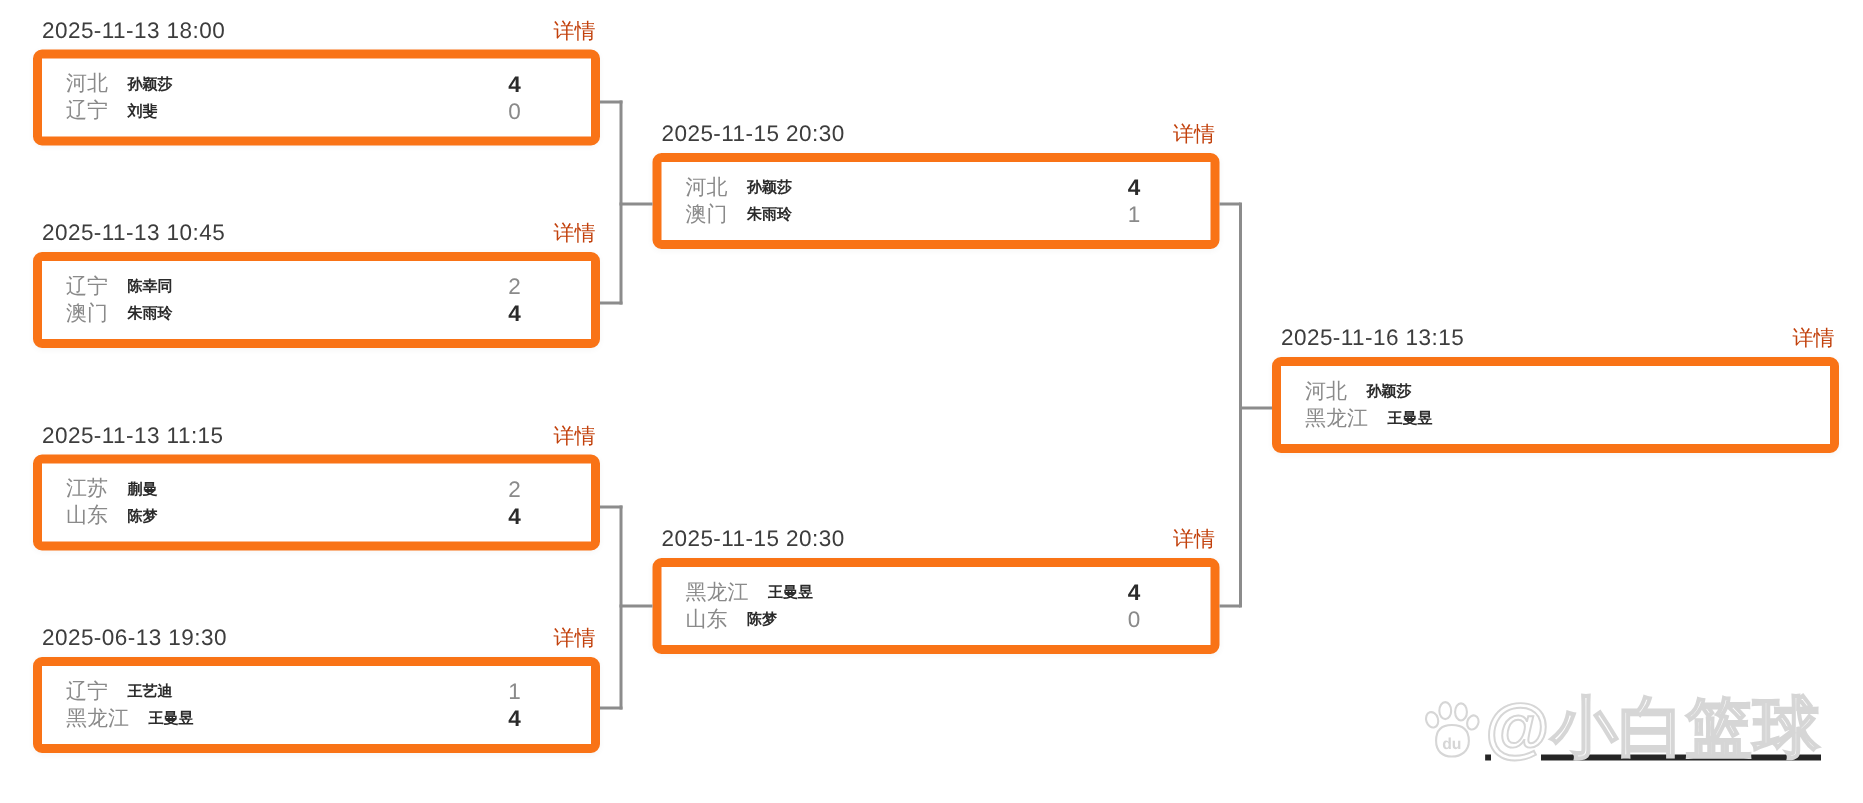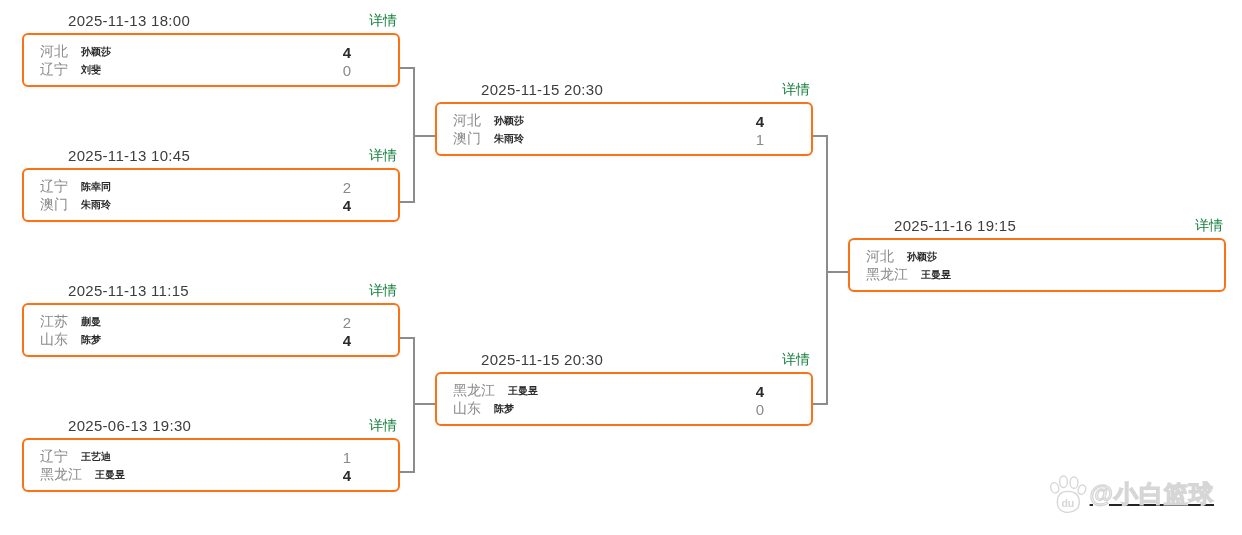--- a/index.html
+++ b/index.html
@@ -13,29 +13,28 @@
     overflow: hidden;
   }
   .match { position: absolute; width: 378px; }
   .match-header {
     display: flex;
     justify-content: space-between;
     align-items: center;
     padding: 0 3px 0 6px;
     height: 21px;
     margin-bottom: 2px;
-    margin-left: 40px;
   }
   .match-date { font-size: 15px; color: #3d3d3d; letter-spacing: 0.3px; }
-  .details-link { font-size: 14px; color: #15803d; text-decoration: none; cursor: pointer; }
+  .details-link { font-size: 14px; color: #c2410c; text-decoration: none; cursor: pointer; }
   .match-box {
     background: #ffffff;
-    border: 2px solid #f97316;
+    border: 6px solid #f97316;
     border-radius: 6px;
-    height: 54px;
+    height: 64px;
     box-shadow: 0 1px 4px rgba(0,0,0,0.04);
     display: flex;
     flex-direction: column;
     justify-content: space-around;
     padding: 8px 0;
     position: relative;
   }
   .player-row {
     display: flex;
     align-items: center;
@@ -60,21 +59,21 @@
     position: absolute;
     right: 28px;
     bottom: 20px;
     display: flex;
     align-items: center;
     gap: 2px;
     opacity: 0.85;
     text-decoration: underline;
   }
   .watermark-text {
-    font-size: 24px;
+    font-size: 44px;
     font-weight: bold;
     color: rgba(255,255,255,0.9);
     -webkit-text-stroke: 1.3px #cfcfcf;
     letter-spacing: 1px;
   }
 </style>
 </head>
 <body>
 
 <div class="stage">
@@ -188,21 +187,21 @@
       <div class="player-row">
         <span class="team">山东</span>
         <span class="pname">陈梦</span>
         <span class="score lose">0</span>
       </div>
     </div>
   </div>
 
   <div class="match" style="left:848px; top:215px;">
     <div class="match-header">
-      <span class="match-date">2025-11-16 19:15</span>
+      <span class="match-date">2025-11-16 13:15</span>
       <a class="details-link">详情</a>
     </div>
     <div class="match-box">
       <div class="player-row">
         <span class="team">河北</span>
         <span class="pname">孙颖莎</span>
         <span class="score"></span>
       </div>
       <div class="player-row">
         <span class="team">黑龙江</span>

